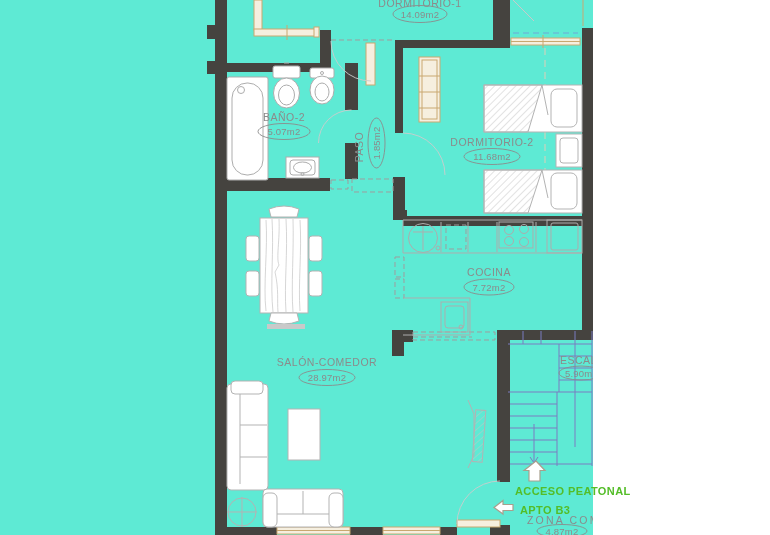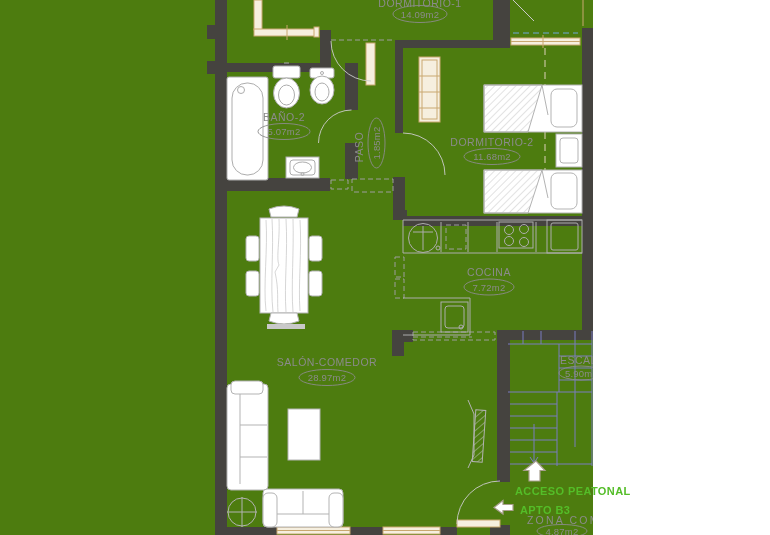--- a/index.html
+++ b/index.html
@@ -1,16 +1,16 @@
 <!DOCTYPE html>
 <html><head>
 <meta charset="utf-8">
 <style>
   html,body{margin:0;padding:0;background:#ffffff;}
-  .canvas{position:relative;width:770px;height:535px;background:#4d7c0f;overflow:hidden;
+  .canvas{position:relative;width:770px;height:535px;background:#5eead4;overflow:hidden;
           font-family:"Liberation Sans",sans-serif;}
   svg{display:block;}
   text{font-family:"Liberation Sans",sans-serif;}
   .room-name{fill:#8b8b8b;font-size:10.5px;letter-spacing:0.5px;}
   .room-area{fill:#8b8b8b;font-size:9.5px;letter-spacing:0.2px;}
   .area-ellipse{fill:none;stroke:#8b8b8b;stroke-width:0.9;}
   .green-note{fill:#54bd28;font-size:11px;font-weight:bold;letter-spacing:0.4px;}
   .gray-note{fill:#8b8b8b;font-size:10.5px;letter-spacing:2.2px;}
   .wall{fill:#45433f;stroke:none;}
   .fix{fill:#ffffff;stroke:#adadad;stroke-width:1;}

